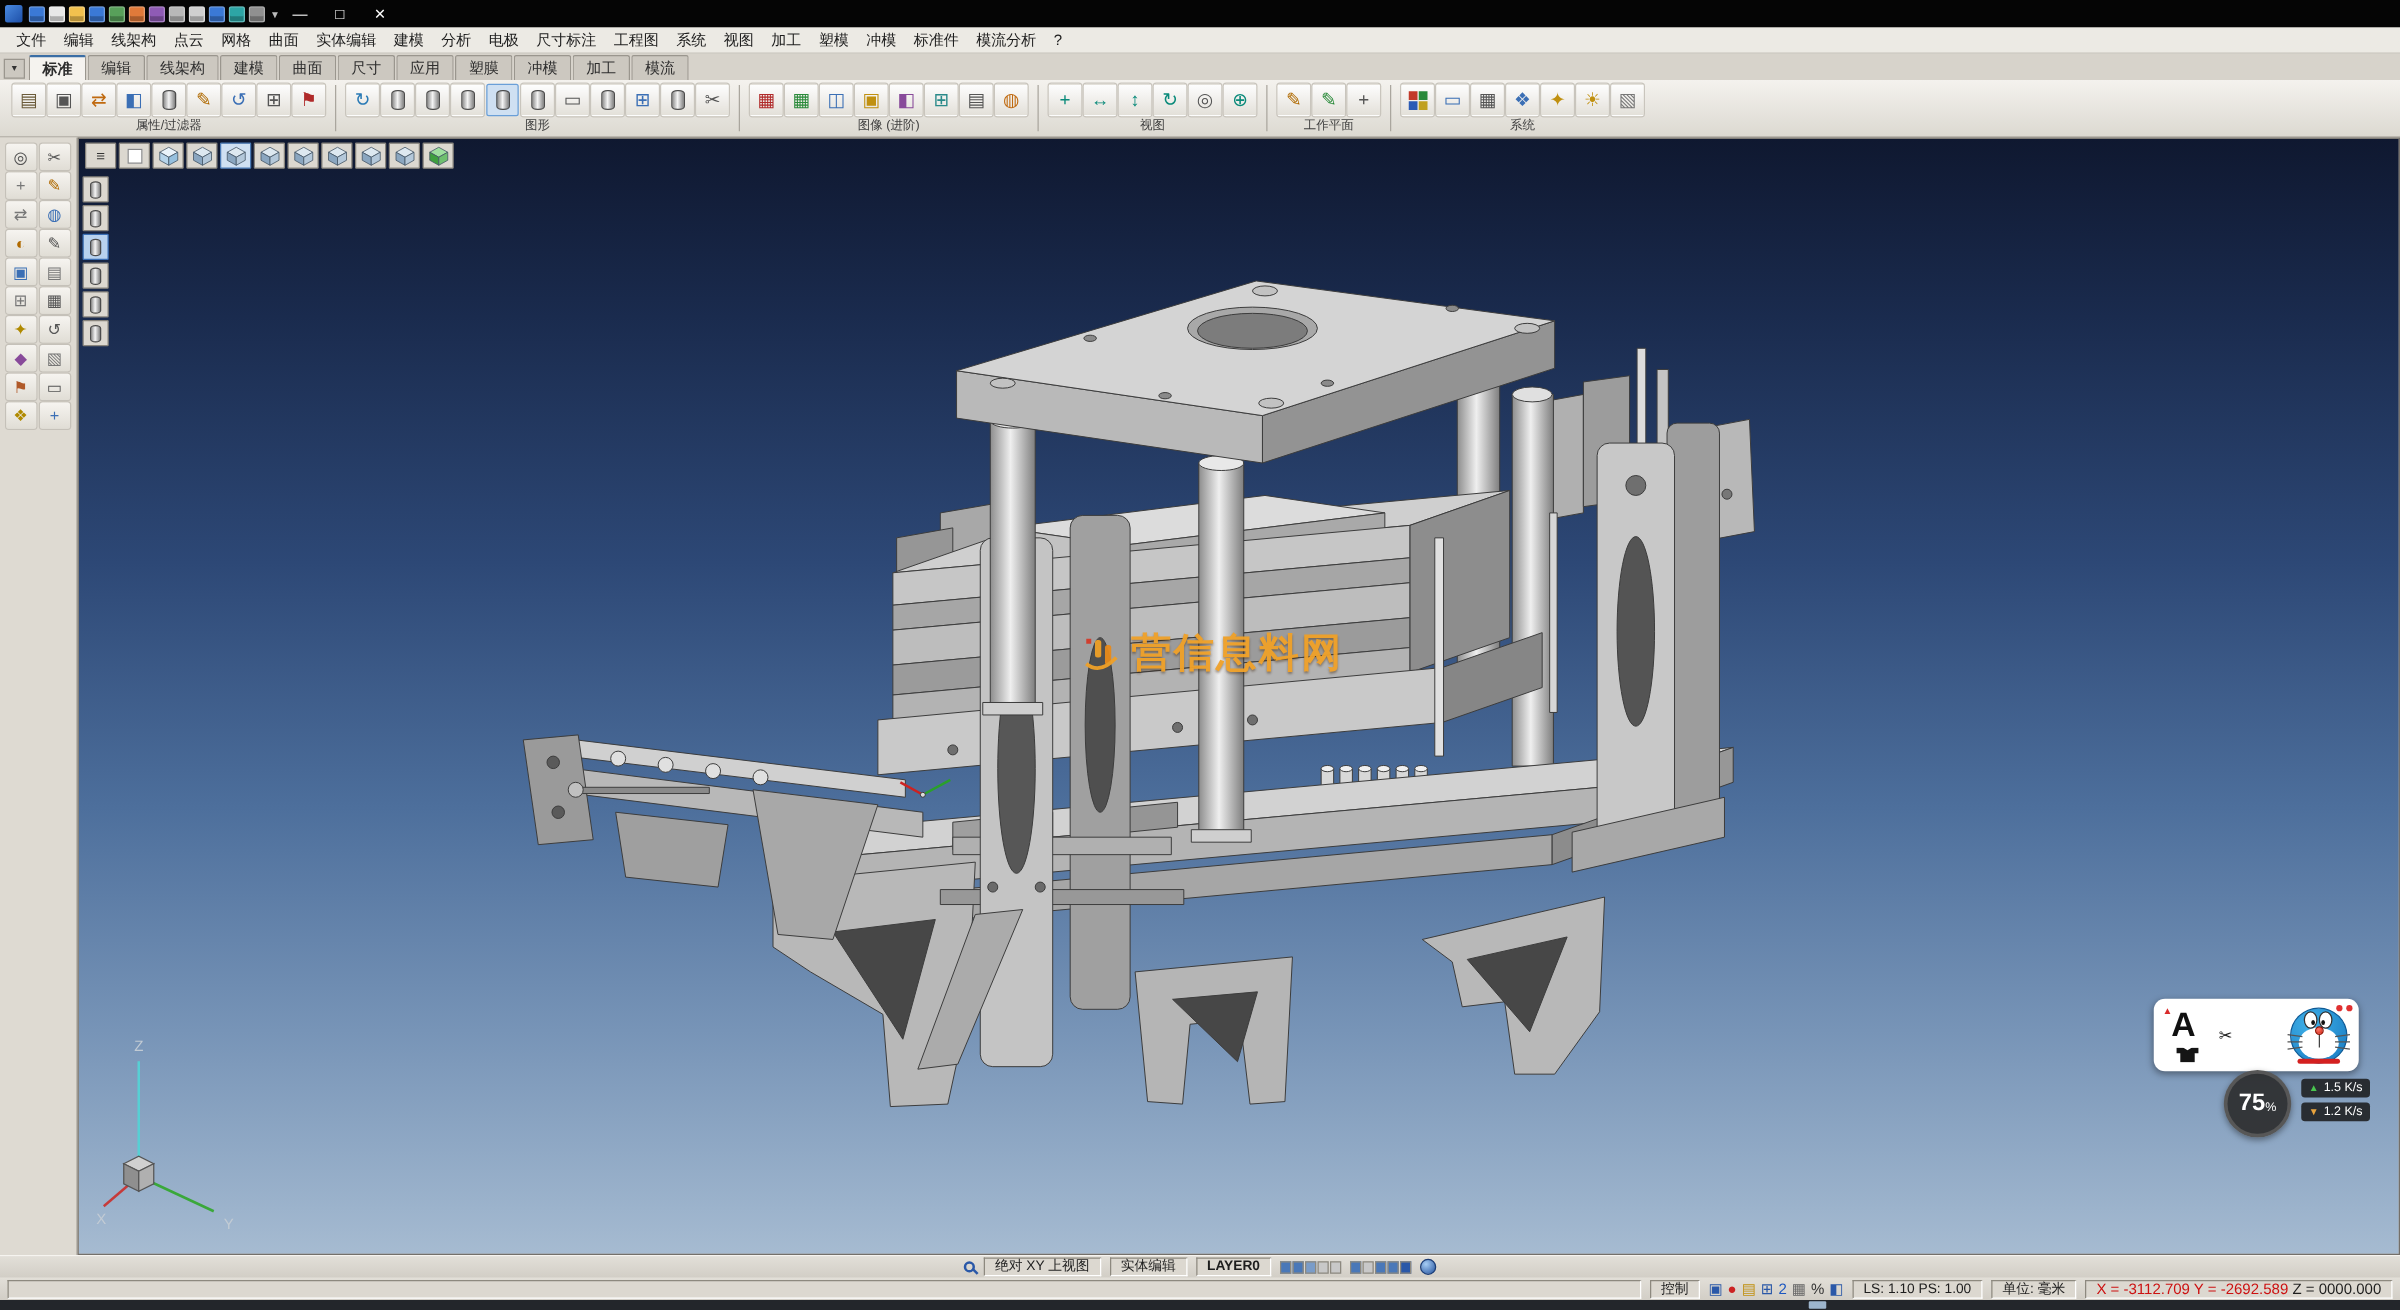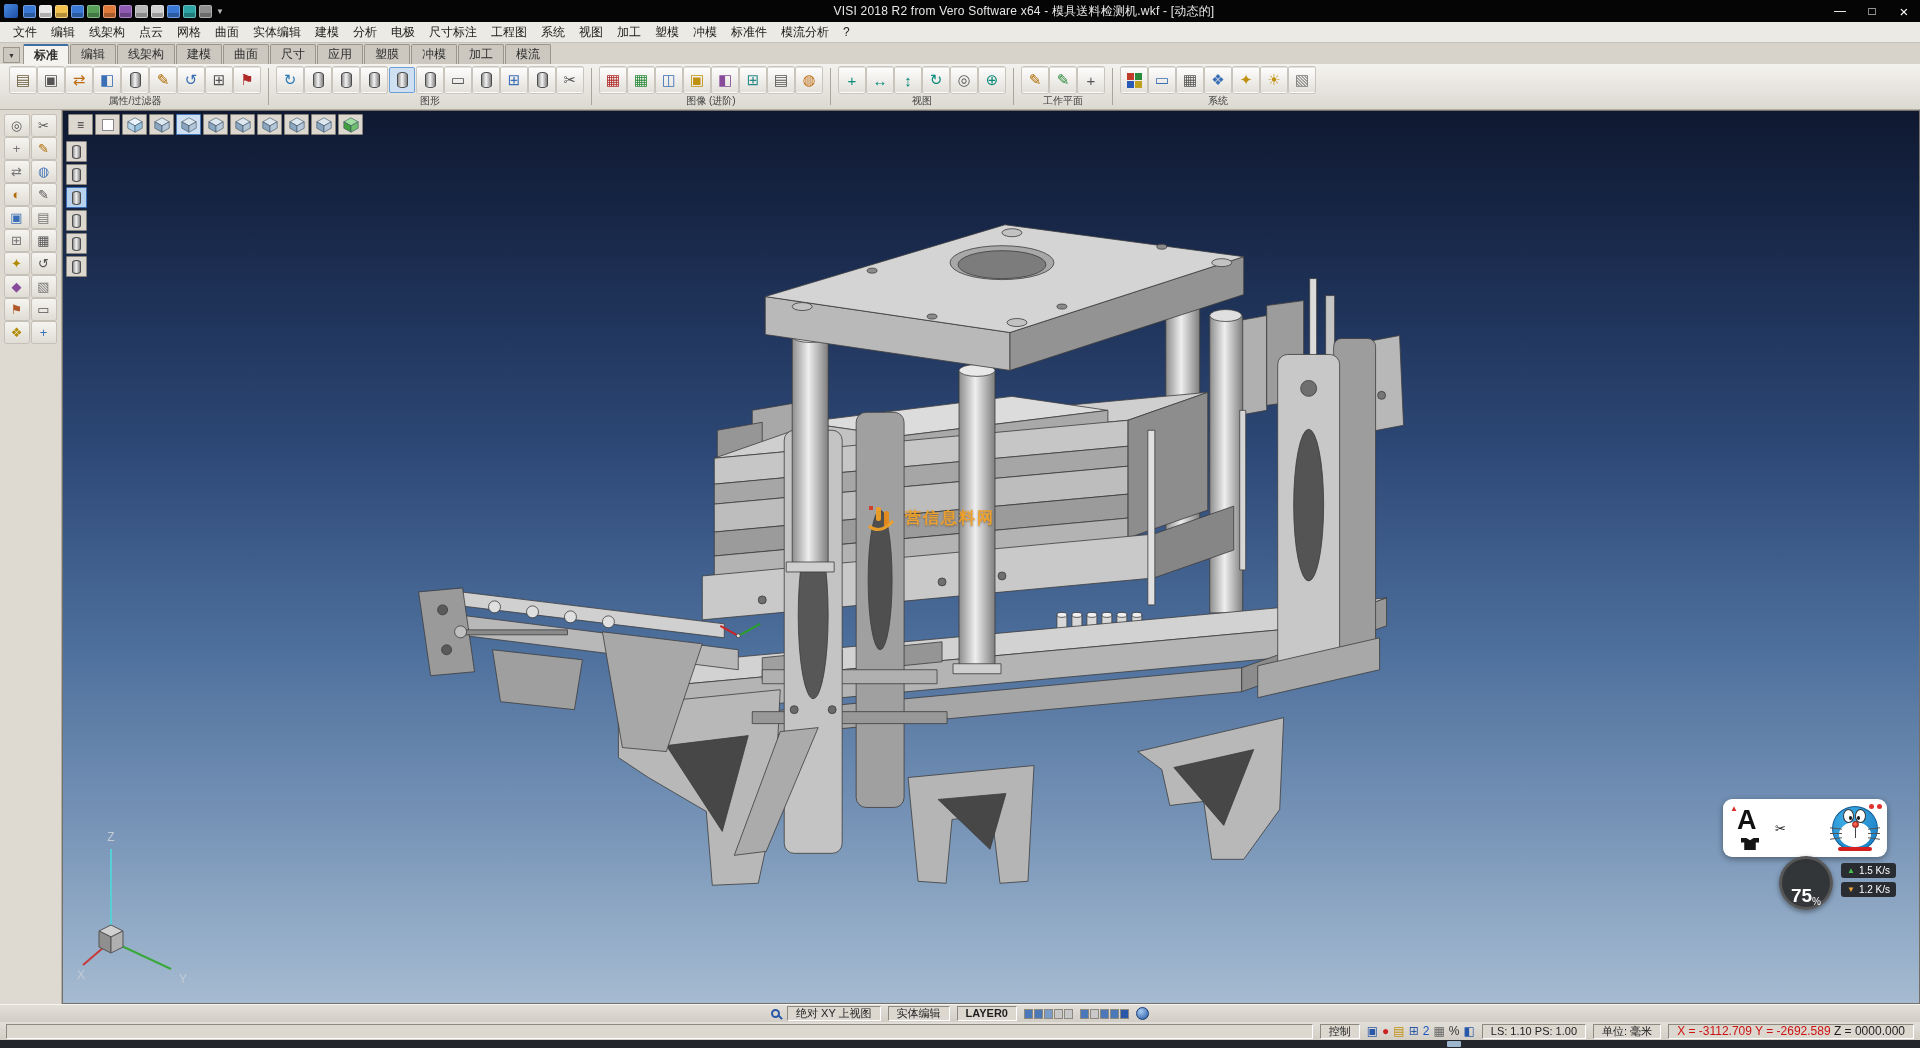--- a/index.html
+++ b/index.html
@@ -51,21 +51,21 @@
 
   .vc-bar { position:absolute; top:3px; left:5px; display:flex; gap:2px; }
   .vc-item { width:25px; height:21px; background:#dcd8d0; border:1px solid #88847c; display:flex; align-items:center; justify-content:center; border-radius:1px; }
   .vc-item.active { background:#cfe0f2; border-color:#4a7ab5; }
 
   .layer-strip { position:absolute; top:30px; left:3px; display:flex; flex-direction:column; gap:2px; }
   .ls-btn { width:21px; height:21px; background:#dcd8d0; border:1px solid #88847c; display:flex; align-items:center; justify-content:center; border-radius:1px; }
   .ls-btn.active { background:#b8d2ee; border-color:#3a6fb5; }
 
   .watermark { position:absolute; left:800px; top:390px; display:flex; align-items:center; gap:8px; opacity:.95; }
-  .wm-text { font-size:16px; font-weight:bold; color:#f0a128; letter-spacing:2px; text-shadow:0 1px 2px rgba(60,30,0,.45); }
+  .wm-text { font-size:32px; font-weight:bold; color:#f0a128; letter-spacing:2px; text-shadow:0 1px 2px rgba(60,30,0,.45); }
 
   .axes-svg { position:absolute; left:4px; top:700px; }
 
   
   .ov-card { position:absolute; left:1660px; top:688px; width:164px; height:58px; background:#fff; border-radius:9px; box-shadow:0 2px 6px rgba(0,0,0,.4); }
   .ov-letter { position:absolute; left:14px; top:8px; font-size:27px; font-weight:bold; color:#101010; line-height:1; }
   .ov-lettermark { position:absolute; left:7px; top:5px; font-size:8px; color:#d92b2b; }
   .ov-shirt { position:absolute; left:18px; bottom:7px; width:18px; height:12px; background:#151515;
     clip-path:polygon(0 0,30% 0,50% 18%,70% 0,100% 0,100% 38%,82% 38%,82% 100%,18% 100%,18% 38%,0 38%); }
   .ov-tool { position:absolute; left:52px; top:22px; font-size:13px; color:#151515; }
@@ -77,21 +77,21 @@
   .dora .eye { position:absolute; top:3px; width:11px; height:14px; background:#fff; border:1px solid #333; border-radius:50%; }
   .dora .eye.l { left:11px; } .dora .eye.r { left:23px; }
   .dora .pupil { position:absolute; top:6px; width:3px; height:4px; background:#111; border-radius:50%; }
   .dora .eye.l .pupil { right:1px; } .dora .eye.r .pupil { left:1px; }
   .dora .nose { position:absolute; left:20px; top:15px; width:7px; height:7px; background:radial-gradient(circle at 35% 30%,#ff7a6a,#d42010); border-radius:50%; border:1px solid #901000; }
   .dora .mouth { position:absolute; left:23px; top:22px; width:1px; height:10px; background:#444; }
   .dora .wh { position:absolute; width:12px; height:1px; background:#555; }
   .dora .collar { position:absolute; left:6px; bottom:0; width:34px; height:4px; background:#d42020; border-radius:2px; }
 
   .ov-circle { position:absolute; left:1716px; top:745px; width:54px; height:54px; border-radius:50%;
-    background:rgba(42,42,42,.9); border:3px solid rgba(88,88,88,.95); color:#fff; display:flex; align-items:flex-end; justify-content:center; font-weight:bold; font-size:19px; box-shadow:0 2px 5px rgba(0,0,0,.4); }
+    background:rgba(42,42,42,.9); border:3px solid rgba(88,88,88,.95); color:#fff; display:flex; align-items:center; justify-content:center; font-weight:bold; font-size:19px; box-shadow:0 2px 5px rgba(0,0,0,.4); }
   .ov-circle .pct { font-size:10px; font-weight:normal; margin-top:6px; }
   .ov-pills { position:absolute; left:1778px; top:752px; display:flex; flex-direction:column; gap:4px; }
   .pill { background:rgba(25,25,25,.85); border-radius:3px; padding:2px 6px; display:flex; align-items:center; gap:4px; color:#fff; font-size:10px; line-height:11px; }
   .pill .up { color:#49c54f; font-size:8px; }
   .pill .down { color:#e8a33d; font-size:8px; }
 
   
   .status1,.status2 { height:18px; background:linear-gradient(#e2dfd8,#d2cec6); display:flex; align-items:center; font-size:11px; color:#1e1e1e; padding:0 6px; gap:7px; }
   .status1 { justify-content:center; border-top:1px solid #f6f4f0; }
   .panel { border:1px solid; border-color:#8d897f #ffffff #ffffff #8d897f; padding:0 8px; height:15px; line-height:13px; background:#dcd8d0; white-space:nowrap; }
@@ -123,21 +123,20 @@
       <span class="qicon" style="background:#58a05a"></span>
       <span class="qicon" style="background:#e07a3a"></span>
       <span class="qicon" style="background:#8f5bb5"></span>
       <span class="qicon" style="background:#b8b8b8"></span>
       <span class="qicon" style="background:#d0d0d0"></span>
       <span class="qicon" style="background:#3b79d6"></span>
       <span class="qicon" style="background:#2da5a5"></span>
       <span class="qicon" style="background:#909090"></span>
     </span>
   <span class="qat-caret">▼</span>
-  <span class="tb-title">VISI 2018 R2 from Vero Software x64 - 模具送料检测机.wkf - [动态的]</span>
   <span class="win-controls">
     <span class="wbtn">—</span>
     <span class="wbtn">□</span>
     <span class="wbtn close">×</span>
   </span>
 </div>
 
 <div class="menubar">
     <div class="menu-item">文件</div>
     <div class="menu-item">编辑</div>

